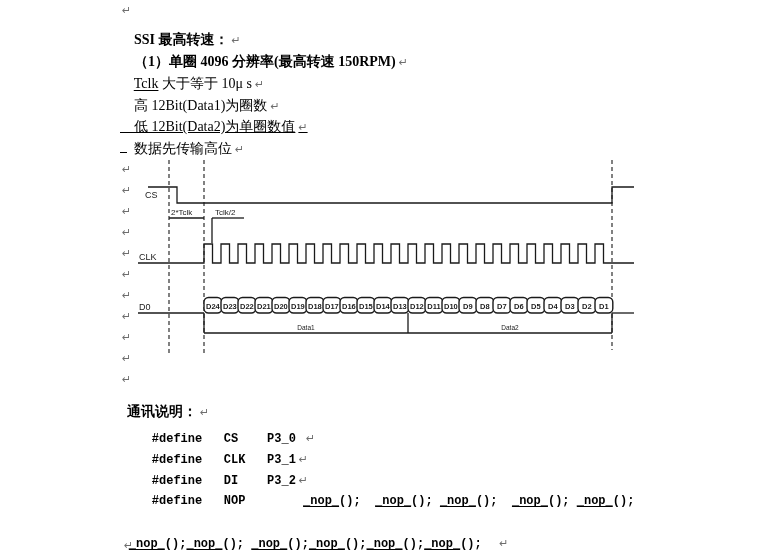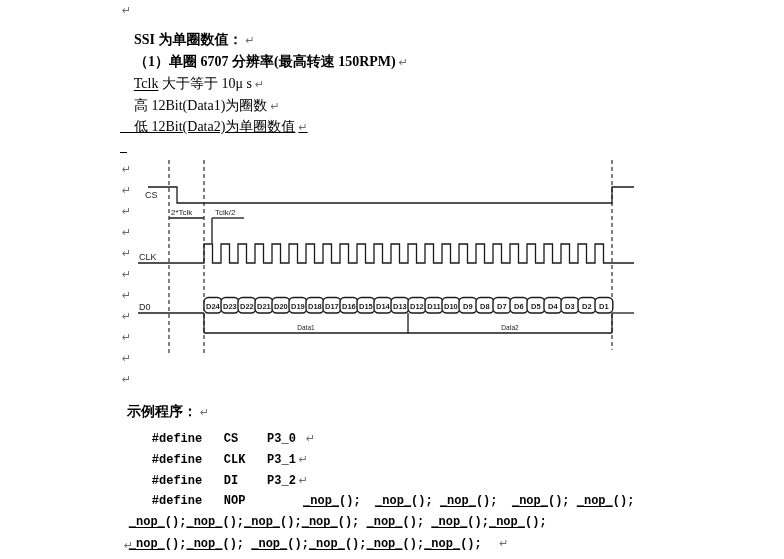--- a/index.html
+++ b/index.html
@@ -12,33 +12,36 @@
   .sq{text-decoration-line:underline;text-decoration-style:wavy;text-decoration-color:#ff4d4d;text-decoration-thickness:1px;text-underline-offset:2px;text-decoration:underline;}
 </style>
 </head>
 <body>
 
 <div class="page">
 
   <span class="pmark dline serif" style="left:122px;top:1px;margin:0;">↵</span>
 
   <div class="dline serif b" style="left:120px;top:11px;">
-    <span>SSI 为单圈数值：</span><span class="pmark">↵</span>
+    <span>SSI 最高转速：</span><span class="pmark">↵</span>
   </div>
   <div class="dline serif b" style="left:120px;top:33px;">
-    <span>（1）单圈 6707 分辨率(最高转速 150RPM)</span><span class="pmark">↵</span>
+    <span>（1）单圈 4096 分辨率(最高转速 150RPM)</span><span class="pmark">↵</span>
   </div>
   <div class="dline serif" style="left:120px;top:55px;">
     <span><span class="sq">Tclk</span> 大于等于 10μ s</span><span class="pmark">↵</span>
   </div>
   <div class="dline serif" style="left:120px;top:77px;">
     <span>高 12Bit(Data1)为圈数</span><span class="pmark">↵</span>
   </div>
   <div class="dline serif" style="left:120px;top:98px;text-decoration:underline;">
     <span>低 12Bit(Data2)为单圈数值</span><span class="pmark">↵</span>
+  </div>
+  <div class="dline serif" style="left:120px;top:120px;">
+    <span>数据先传输高位</span><span class="pmark">↵</span>
   </div>
 
   <svg id="tdiag" width="784" height="559" style="position:absolute;left:0;top:0;">
       <line x1="169" y1="160" x2="169" y2="354" stroke="#1a1a1a" stroke-width="1.1" stroke-dasharray="4 3"></line>
       <line x1="204" y1="160" x2="204" y2="354" stroke="#1a1a1a" stroke-width="1.1" stroke-dasharray="4 3"></line>
       <line x1="612" y1="160" x2="612" y2="350" stroke="#1a1a1a" stroke-width="1.1" stroke-dasharray="4 3"></line>
       <polyline points="148,187 177,187 177,203 612,203 612,187 634,187" fill="none" stroke="#1a1a1a" stroke-width="1.3"></polyline>
       <text x="145" y="198" font-size="9" fill="#1a1a1a" font-family="&quot;Liberation Sans&quot;,&quot;DejaVu Sans&quot;,sans-serif">CS</text>
       <text x="171" y="215" font-size="8" fill="#1a1a1a" font-family="&quot;Liberation Sans&quot;,&quot;DejaVu Sans&quot;,sans-serif">2*Tclk</text>
       <line x1="169" y1="218" x2="204" y2="218" stroke="#1a1a1a" stroke-width="1.3"></line>
@@ -114,36 +117,33 @@
       <span class="pmark" style="position: absolute; left: 122px; top: 247px; margin: 0px;">↵</span>
       <span class="pmark" style="position: absolute; left: 122px; top: 268px; margin: 0px;">↵</span>
       <span class="pmark" style="position: absolute; left: 122px; top: 289px; margin: 0px;">↵</span>
       <span class="pmark" style="position: absolute; left: 122px; top: 310px; margin: 0px;">↵</span>
       <span class="pmark" style="position: absolute; left: 122px; top: 331px; margin: 0px;">↵</span>
       <span class="pmark" style="position: absolute; left: 122px; top: 352px; margin: 0px;">↵</span>
       <span class="pmark" style="position: absolute; left: 122px; top: 373px; margin: 0px;">↵</span>
     </div>
 
   <div class="dline serif b" style="left:113px;top:383px;">
-    <span>示例程序：</span><span class="pmark">↵</span>
+    <span>通讯说明：</span><span class="pmark">↵</span>
   </div>
 
   <div class="dline mono" style="left:123px;top:410px;">
     <span>#define   CS    P3_0 </span><span class="pmark">↵</span>
   </div>
   <div class="dline mono" style="left:123px;top:431px;">
     <span>#define   CLK   P3_1</span><span class="pmark">↵</span>
   </div>
   <div class="dline mono" style="left:123px;top:452px;">
     <span>#define   DI    P3_2</span><span class="pmark">↵</span>
   </div>
   <div class="dline mono" style="left:123px;top:473px;">
     <span>#define   NOP        <span class="sq">_nop_</span>();  <span class="sq">_nop_</span>(); <span class="sq">_nop_</span>();  <span class="sq">_nop_</span>(); <span class="sq">_nop_</span>();</span>
   </div>
-  <div class="dline mono" style="left:100px;top:494px;">
-    <span><span class="sq">_nop_</span>();<span class="sq">_nop_</span>();<span class="sq">_nop_</span>();<span class="sq">_nop_</span>(); <span class="sq">_nop_</span>(); <span class="sq">_nop_</span>();<span class="sq">_nop_</span>();</span>
-  </div>
   <div class="dline mono" style="left:100px;top:515px;">
     <span><span class="sq">_nop_</span>();<span class="sq">_nop_</span>(); <span class="sq">_nop_</span>();<span class="sq">_nop_</span>();<span class="sq">_nop_</span>();<span class="sq">_nop_</span>();  </span><span class="pmark">↵</span>
   </div>
 
   <span class="pmark dline serif" style="left:124px;top:536px;margin:0;">↵</span>
 </div>
 
 </body></html>

